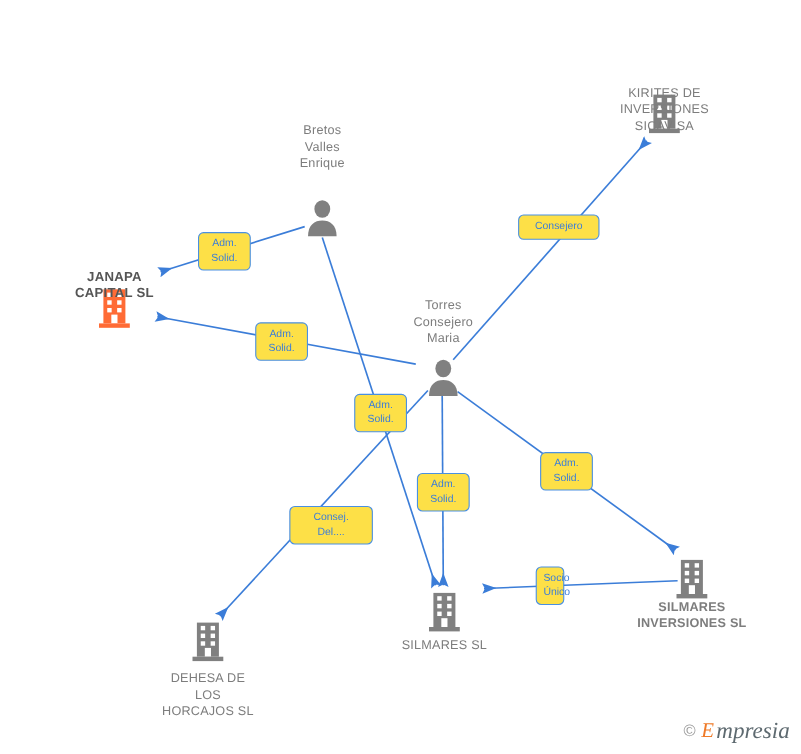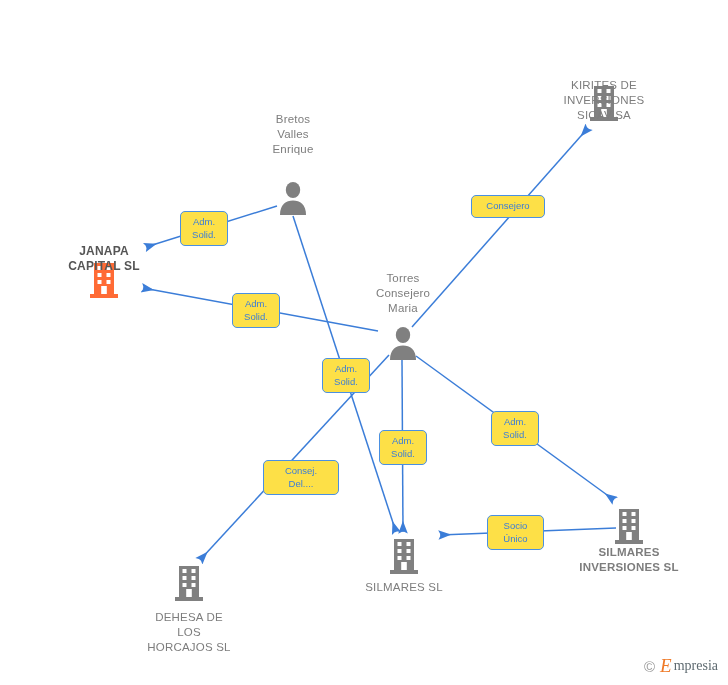--- a/index.html
+++ b/index.html
@@ -23,21 +23,21 @@
     border-radius:5px;color:#3b7dd8;font-size:9.5px;line-height:12.5px;
     text-align:center;padding:4px 6px;white-space:pre-line;
     box-sizing:border-box;
   }
 
   .watermark{position:absolute;right:10px;bottom:8px;display:flex;
     align-items:center;gap:5px;}
   .wm-c{color:#9a9a9a;font-size:15px;}
   .wm-e{color:#ef7a28;font-size:19px;font-style:italic;
         font-family:"Liberation Serif","DejaVu Serif",serif;}
-  .wm-rest{color:#5e6a70;font-size:14px;
+  .wm-rest{color:#5e6a70;font-size:21px;font-style:italic;
         font-family:"Liberation Serif","DejaVu Serif",serif;margin-left:-3px;}
 </style>
 </head>
 <body>
 
 <svg id="graph" viewBox="0 0 728 685" xmlns="http://www.w3.org/2000/svg">
   <defs>
     <marker id="ah" markerWidth="9" markerHeight="9" refX="7.5" refY="3.2" orient="auto" markerUnits="strokeWidth">
       <path d="M0,3.2 L8.6,0 L7,3.2 L8.6,6.4 Z" fill="#3b7dd8"></path>
     </marker>
@@ -184,20 +184,20 @@
 
 <div class="edge-label" style="left:263px;top:460px;width:76px;">Consej.
 Del....</div>
 
 <div class="edge-label" style="left:379px;top:430px;width:48px;">Adm.
 Solid.</div>
 
 <div class="edge-label" style="left:491px;top:411px;width:48px;">Adm.
 Solid.</div>
 
-<div class="edge-label" style="left:487px;top:515px;width:57px;">Socio
+<div class="edge-label" style="left:487px;top:515px;width:26px;">Socio
 Único</div>
 
 <div class="watermark">
   <span class="wm-c">©</span>
   <span class="wm-e">E</span>
   <span class="wm-rest">mpresia</span>
 </div>
 
 </body></html>

